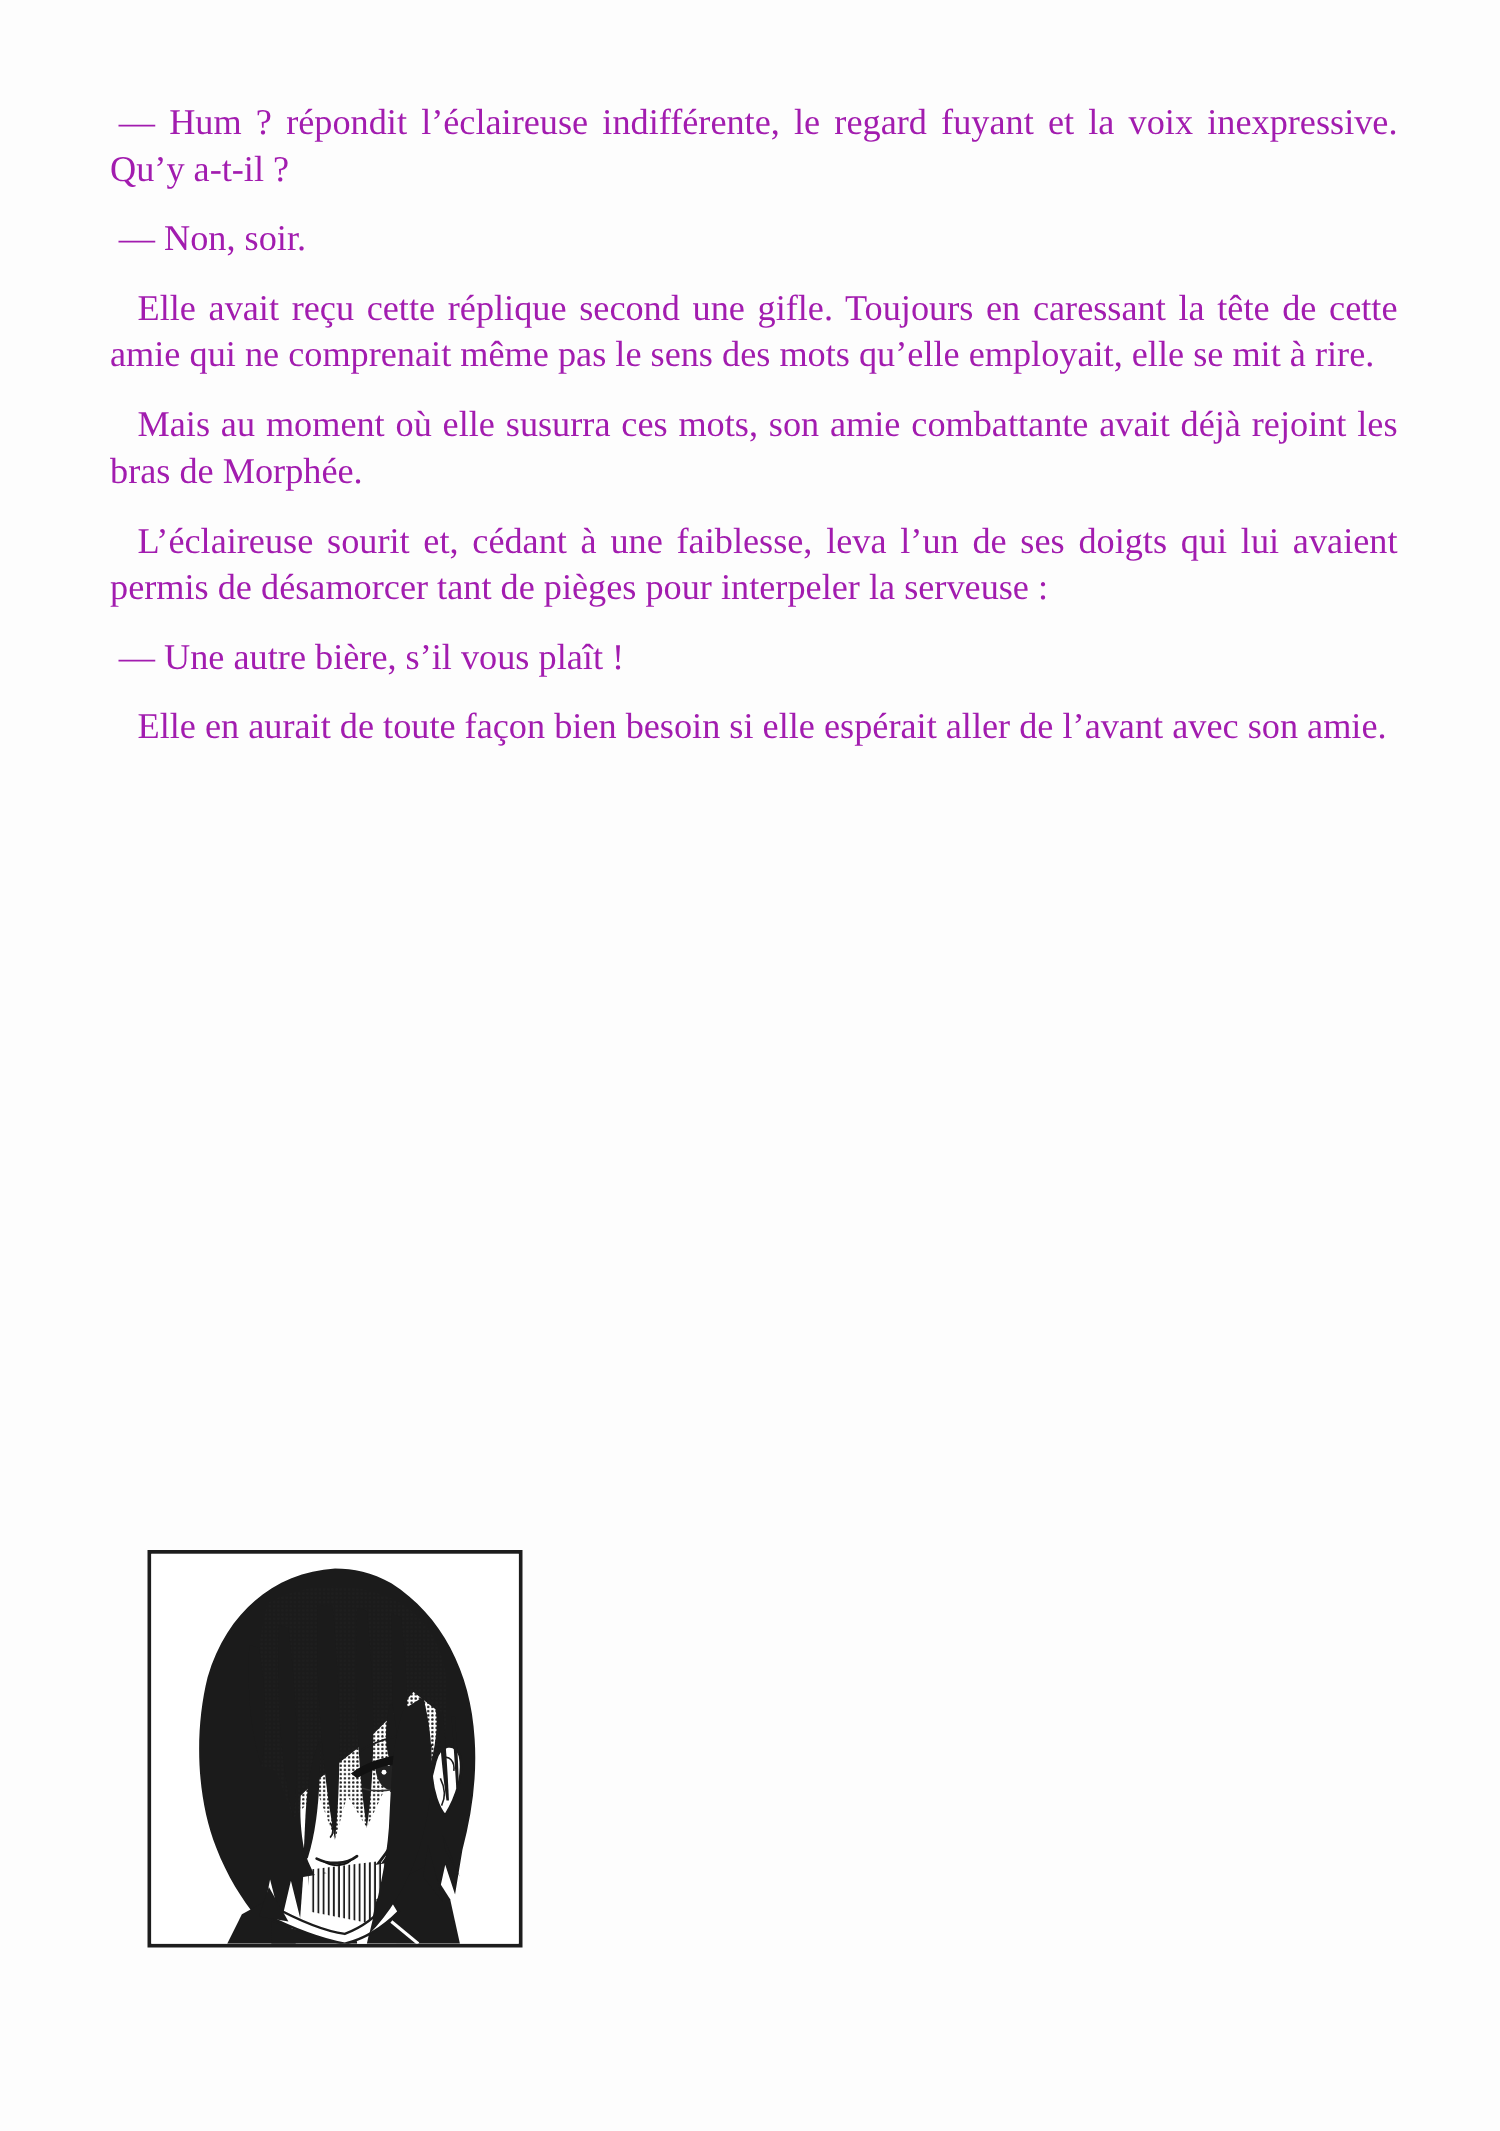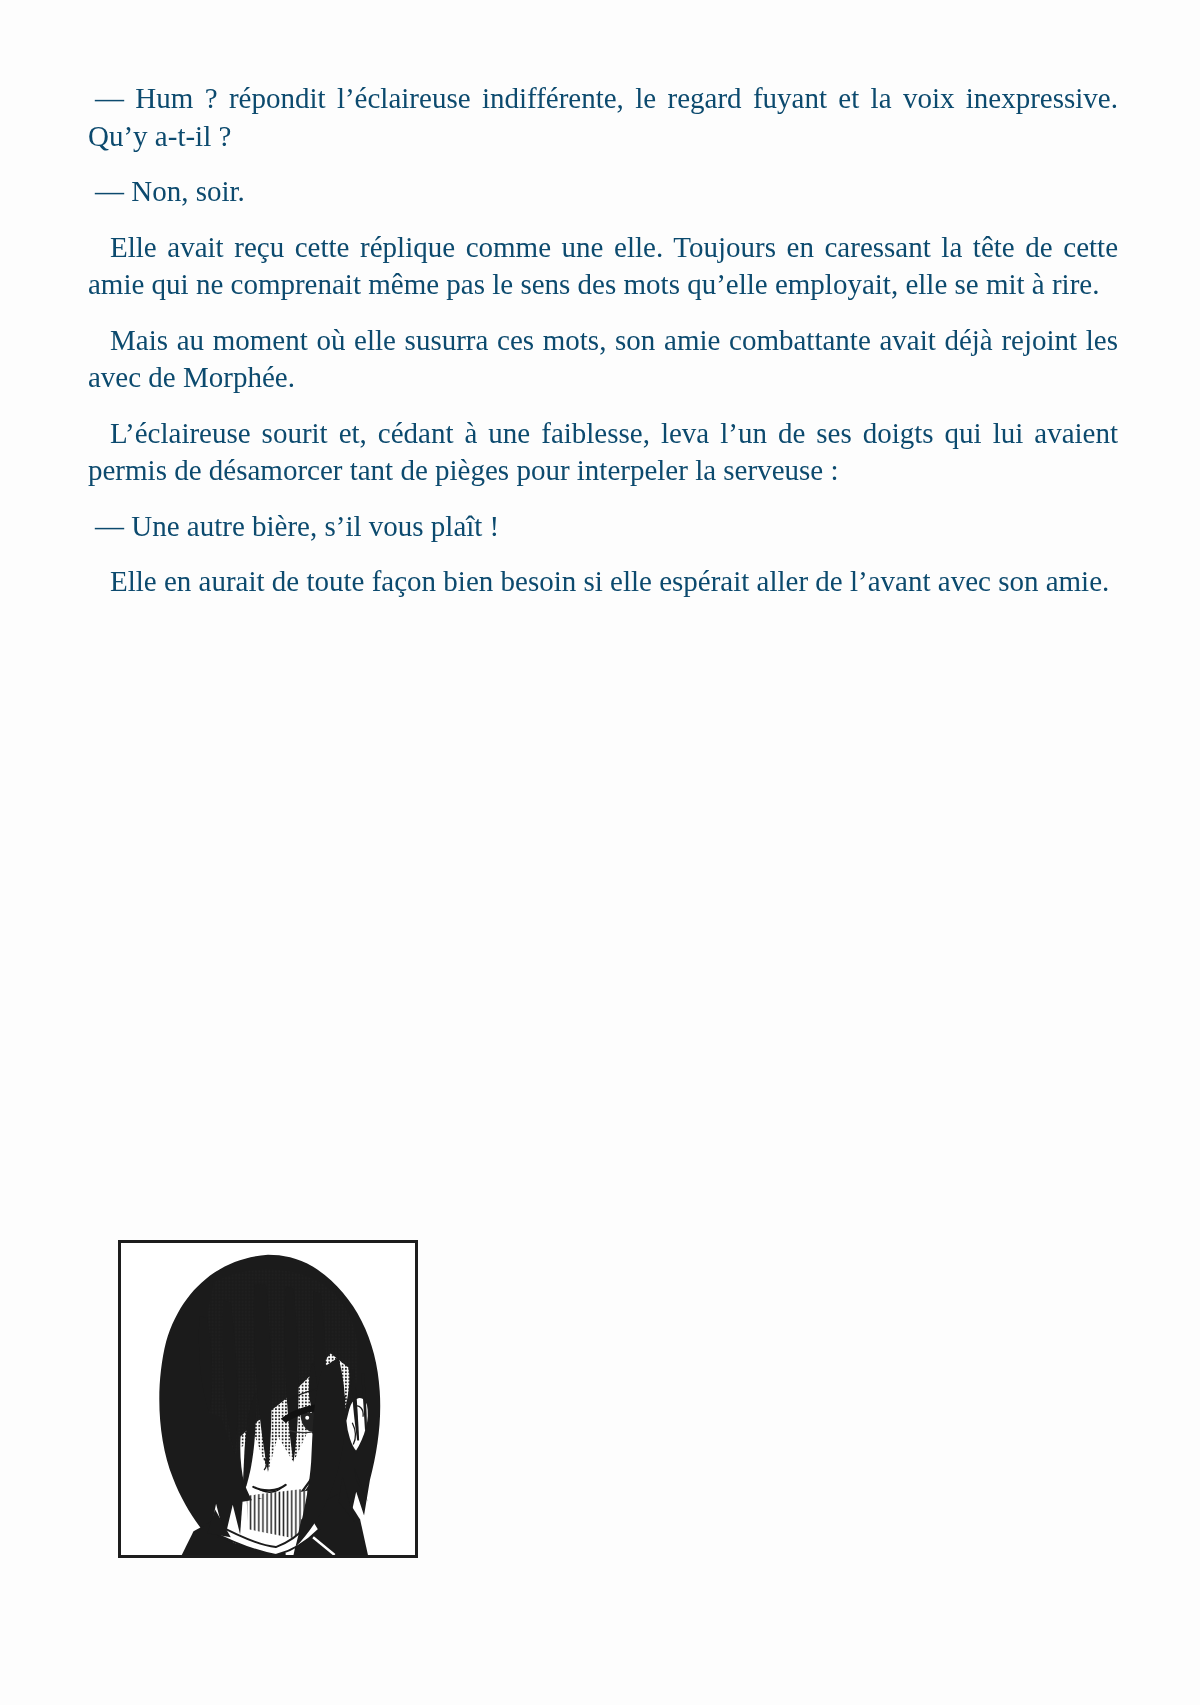--- a/index.html
+++ b/index.html
@@ -6,21 +6,21 @@
     margin: 0;
     padding: 0;
     background: #fdfdfd;
   }
   .page {
     position: relative;
     width: 1200px;
     height: 1705px;
     background: #fdfdfd;
     font-family: "Liberation Serif", "DejaVu Serif", serif;
-    color: #0c4a6e;
+    color: #a21caf;
     overflow: hidden;
   }
   .text-block {
     position: absolute;
     left: 88px;
     top: 80px;
     width: 1030px;
     font-size: 29px;
     line-height: 37.5px;
     text-align: justify;
@@ -46,22 +46,22 @@
   }
 </style>
 </head>
 <body>
 
 <div class="page">
 
   <div class="text-block">
     <p class="para dialogue">— Hum&nbsp;? répondit l’éclaireuse indifférente, le regard fuyant et la voix inexpressive. Qu’y a-t-il&nbsp;?</p>
     <p class="para dialogue">— Non, soir.</p>
-    <p class="para narrative">Elle avait reçu cette réplique comme une elle. Toujours en caressant la tête de cette amie qui ne comprenait même pas le sens des mots qu’elle employait, elle se mit à rire.</p>
-    <p class="para narrative">Mais au moment où elle susurra ces mots, son amie combattante avait déjà rejoint les avec de Morphée.</p>
+    <p class="para narrative">Elle avait reçu cette réplique second une gifle. Toujours en caressant la tête de cette amie qui ne comprenait même pas le sens des mots qu’elle employait, elle se mit à rire.</p>
+    <p class="para narrative">Mais au moment où elle susurra ces mots, son amie combattante avait déjà rejoint les bras de Morphée.</p>
     <p class="para narrative">L’éclaireuse sourit et, cédant à une faiblesse, leva l’un de ses doigts qui lui avaient permis de désamorcer tant de pièges pour interpeler la serveuse&nbsp;:</p>
     <p class="para dialogue">— Une autre bière, s’il vous plaît&nbsp;!</p>
     <p class="para narrative">Elle en aurait de toute façon bien besoin si elle espérait aller de l’avant avec son amie.</p>
   </div>
 
   <div class="illustration-frame">
     <svg viewBox="0 0 300 316" preserveAspectRatio="none" xmlns="http://www.w3.org/2000/svg">
       <defs>
         <pattern id="ht" patternUnits="userSpaceOnUse" width="3.4" height="3.4">
           <circle cx="1.7" cy="1.7" r="1.02" fill="#1e1e1e"></circle>

